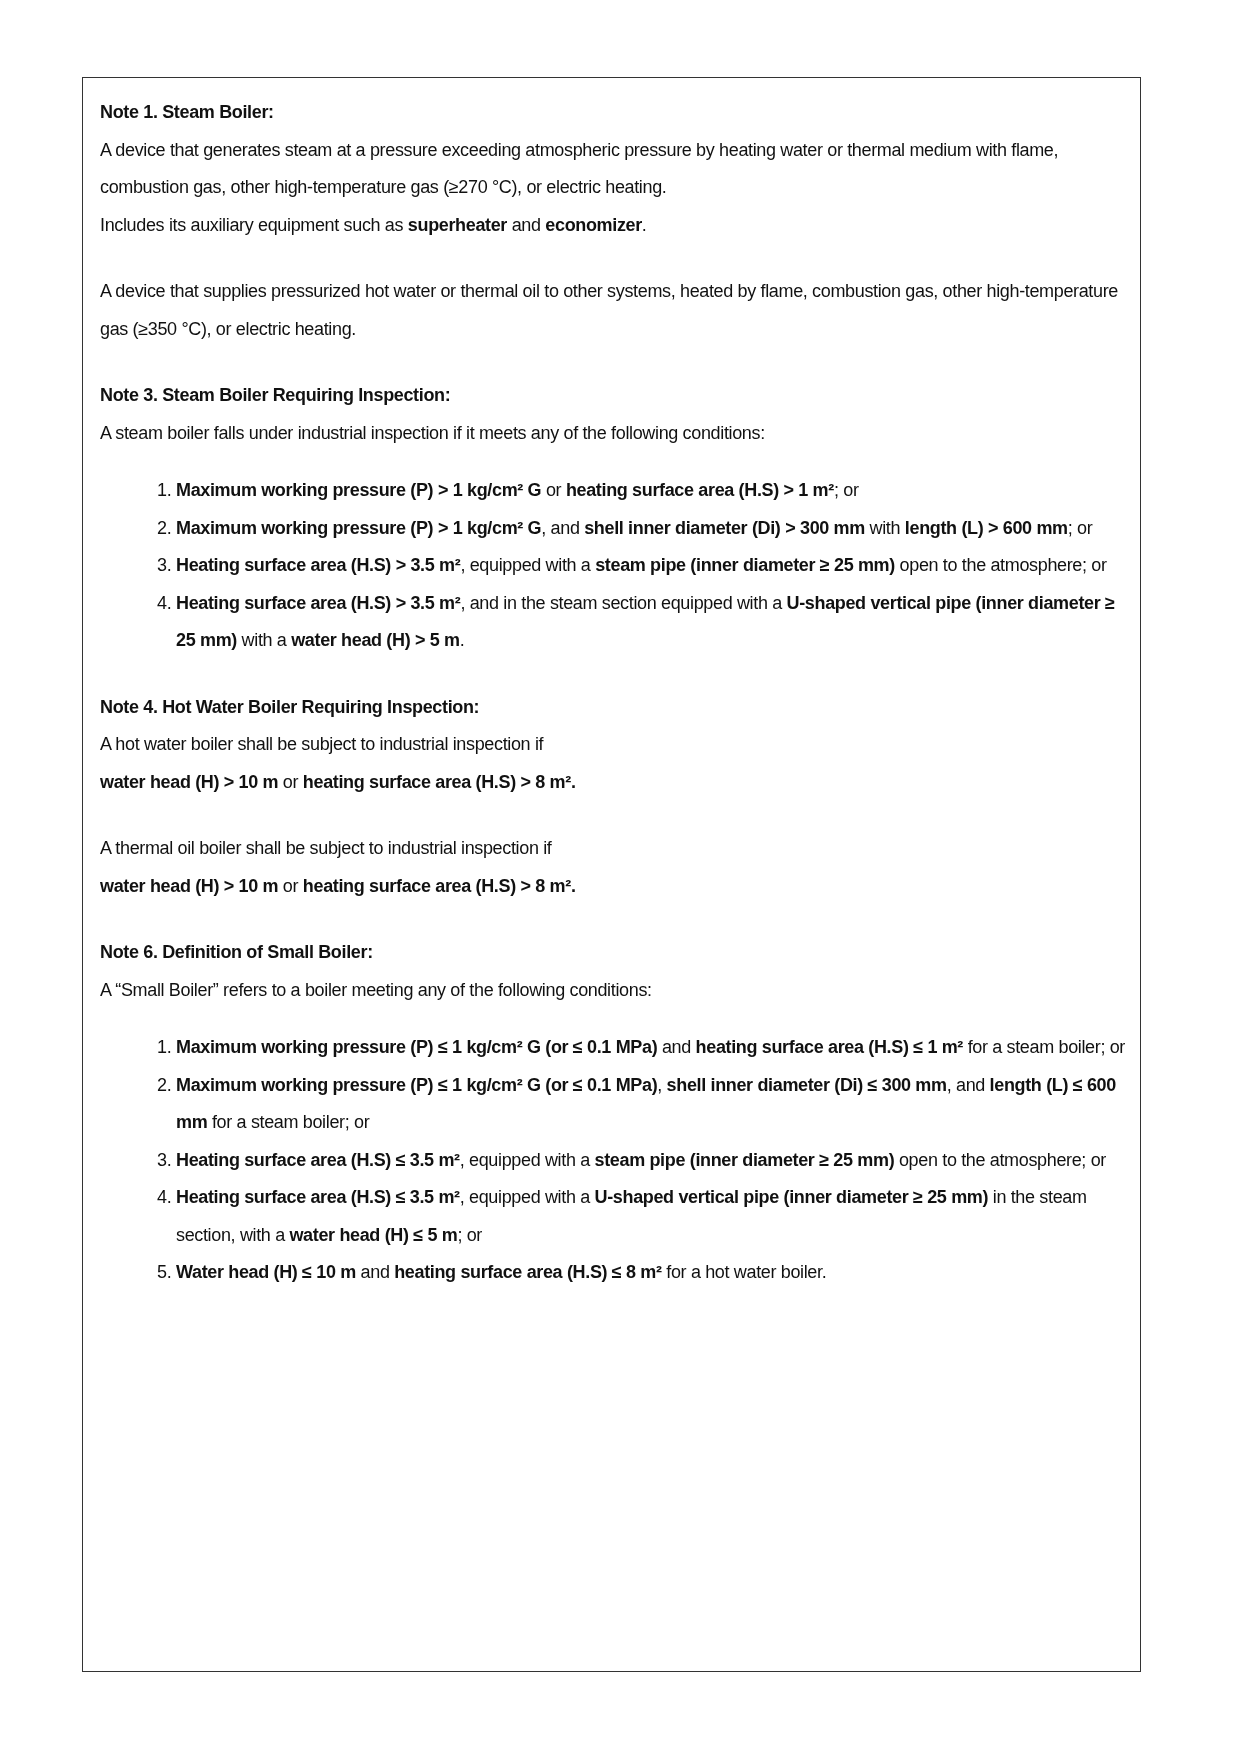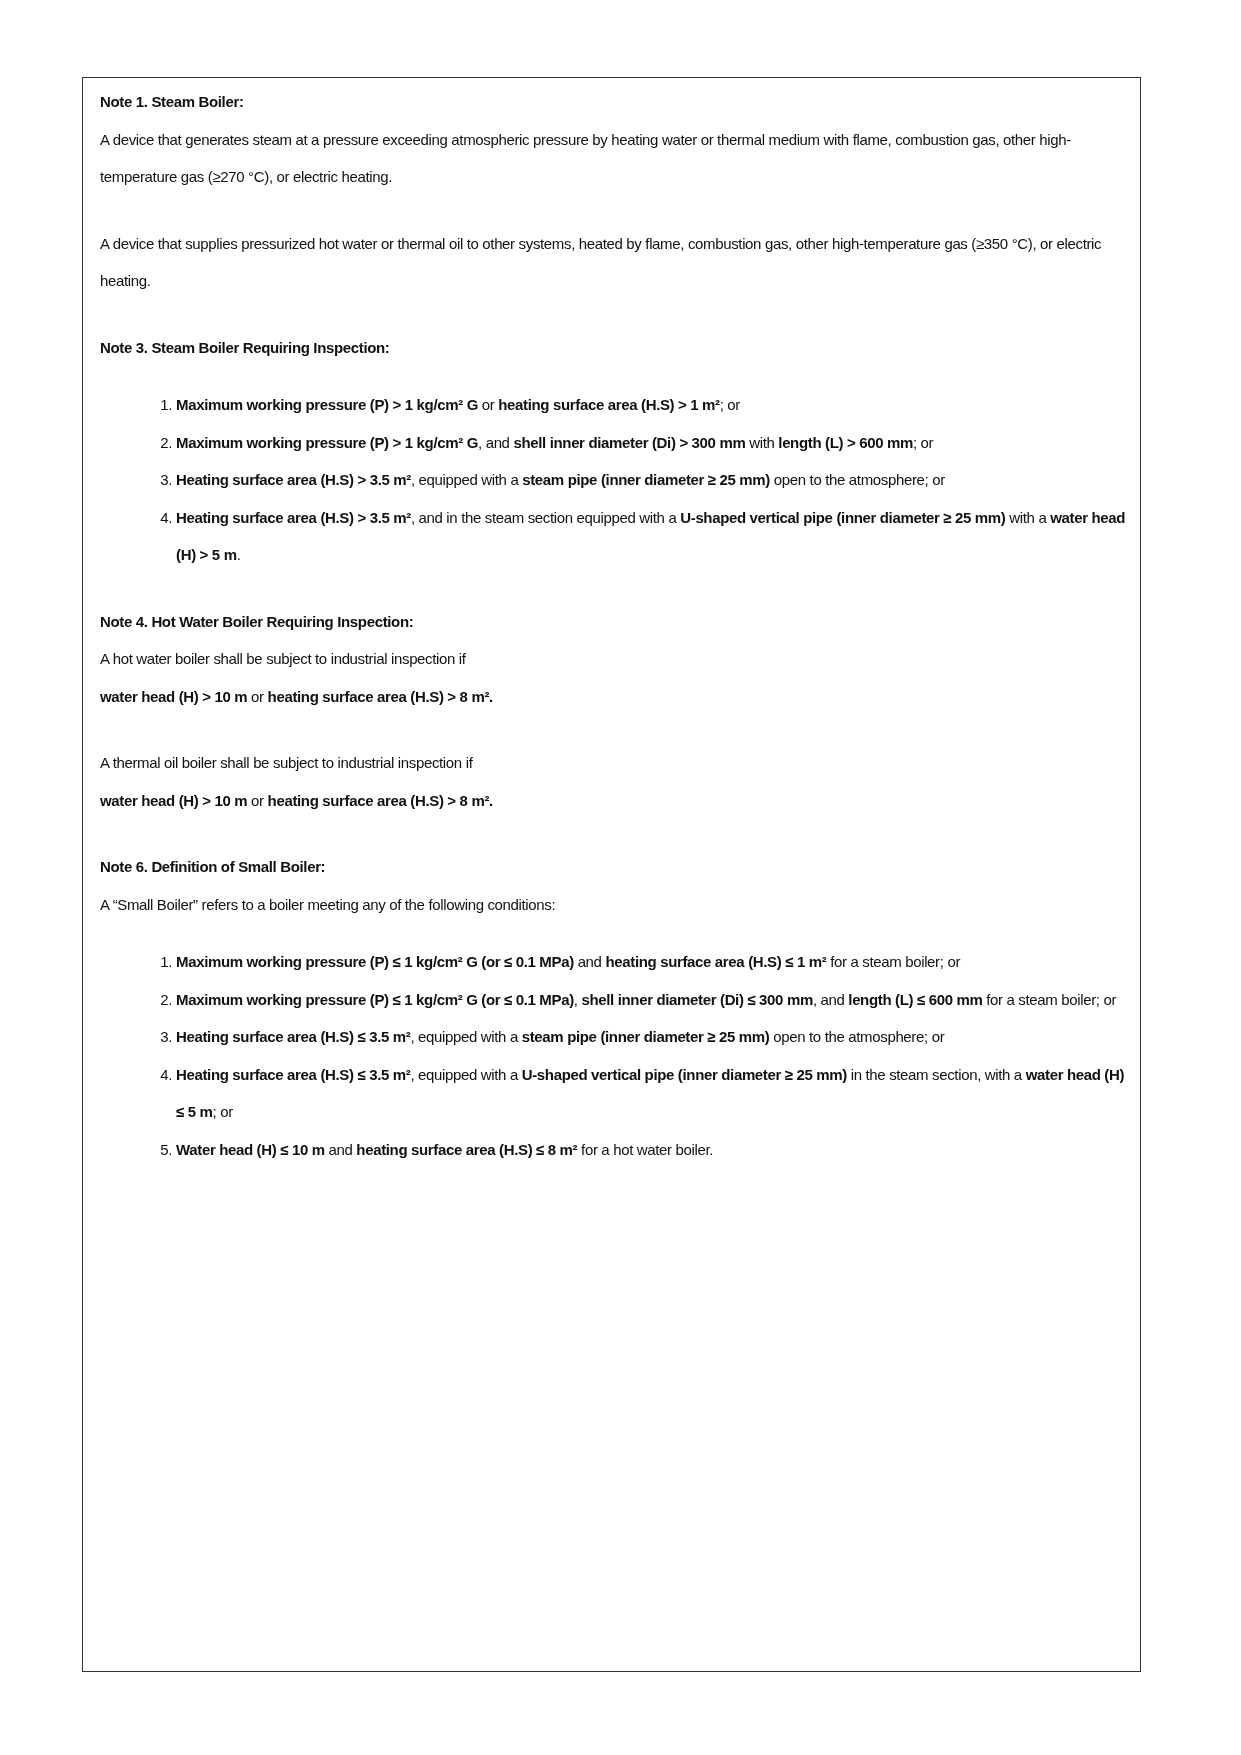--- a/index.html
+++ b/index.html
@@ -1,43 +1,45 @@
 <!DOCTYPE html>
 <html><head>
 <meta charset="utf-8">
 <style>
   html, body { margin:0; padding:0; background:#ffffff; }
   body { width:1241px; height:1755px; position:relative; overflow:hidden;
          font-family:"Liberation Sans", sans-serif; color:#111; }
   .frame { position:absolute; left:82px; top:77px; width:1059px; height:1595px;
            border:1.5px solid #333; box-sizing:border-box; }
-  .content { position:absolute; left:100px; top:83px; width:1030px;
-             font-size:15px; line-height:37.5px; letter-spacing:-0.35px; }
+  .content { position:absolute; left:100px; top:94px; width:1030px;
+             font-size:18px; line-height:37.5px; letter-spacing:-0.35px; }
   .note { margin:0 0 29px 0; }
   .note-title { font-weight:bold; }
   p { margin:0; }
   b { font-weight:bold; }
   ol { margin:20px 0 0 0; padding:0 0 0 76px; }
   ol li { padding-left:0; }
   ol li::marker { font-weight:normal; }
 </style>
 </head>
 <body>
 
 <div class="frame"></div>
 <div class="content" id="content">
     <div class="note">
       <p class="note-title">Note 1. Steam Boiler:</p>
       <p><span>A device that generates steam at a pressure exceeding atmospheric pressure by heating water or thermal medium with flame, combustion gas, other high-temperature gas (≥270 °C), or electric heating.</span></p>
+      <p><span>Includes its auxiliary equipment such as </span><b>superheater</b><span> and </span><b>economizer</b><span>.</span></p>
     </div>
     <div class="note">
       <p><span>A device that supplies pressurized hot water or thermal oil to other systems, heated by flame, combustion gas, other high-temperature gas (≥350 °C), or electric heating.</span></p>
     </div>
     <div class="note">
       <p class="note-title">Note 3. Steam Boiler Requiring Inspection:</p>
+      <p><span>A steam boiler falls under industrial inspection if it meets any of the following conditions:</span></p>
       <ol>
         <li><b>Maximum working pressure (P) &gt; 1 kg/cm² G</b><span> or </span><b>heating surface area (H.S) &gt; 1 m²</b><span>; or</span></li>
         <li><b>Maximum working pressure (P) &gt; 1 kg/cm² G</b><span>, and </span><b>shell inner diameter (Di) &gt; 300 mm</b><span> with </span><b>length (L) &gt; 600 mm</b><span>; or</span></li>
         <li><b>Heating surface area (H.S) &gt; 3.5 m²</b><span>, equipped with a </span><b>steam pipe (inner diameter ≥ 25 mm)</b><span> open to the atmosphere; or</span></li>
         <li><b>Heating surface area (H.S) &gt; 3.5 m²</b><span>, and in the steam section equipped with a </span><b>U-shaped vertical pipe (inner diameter ≥ 25 mm)</b><span> with a </span><b>water head (H) &gt; 5 m</b><span>.</span></li>
       </ol>
     </div>
     <div class="note">
       <p class="note-title">Note 4. Hot Water Boiler Requiring Inspection:</p>
       <p><span>A hot water boiler shall be subject to industrial inspection if</span></p>

